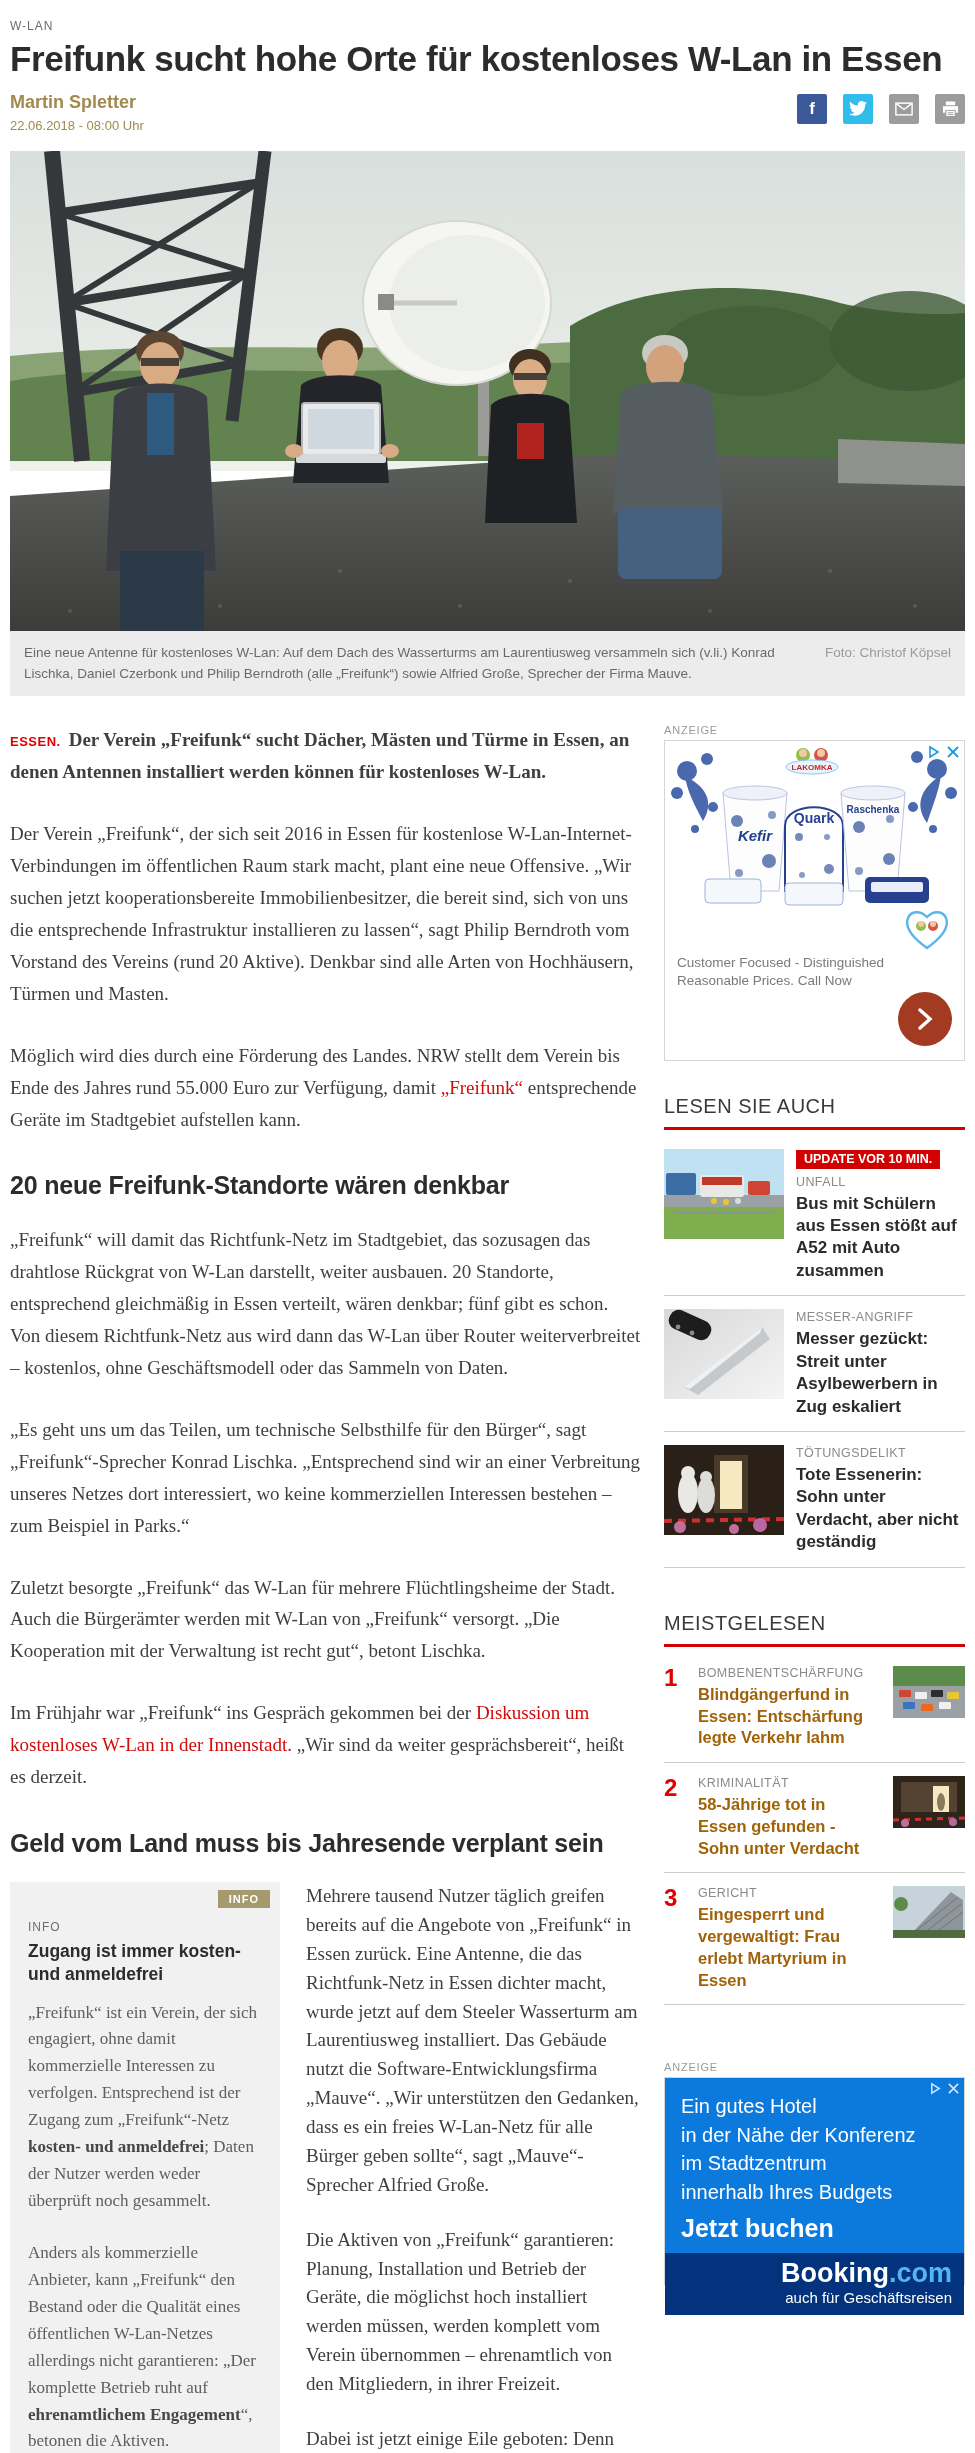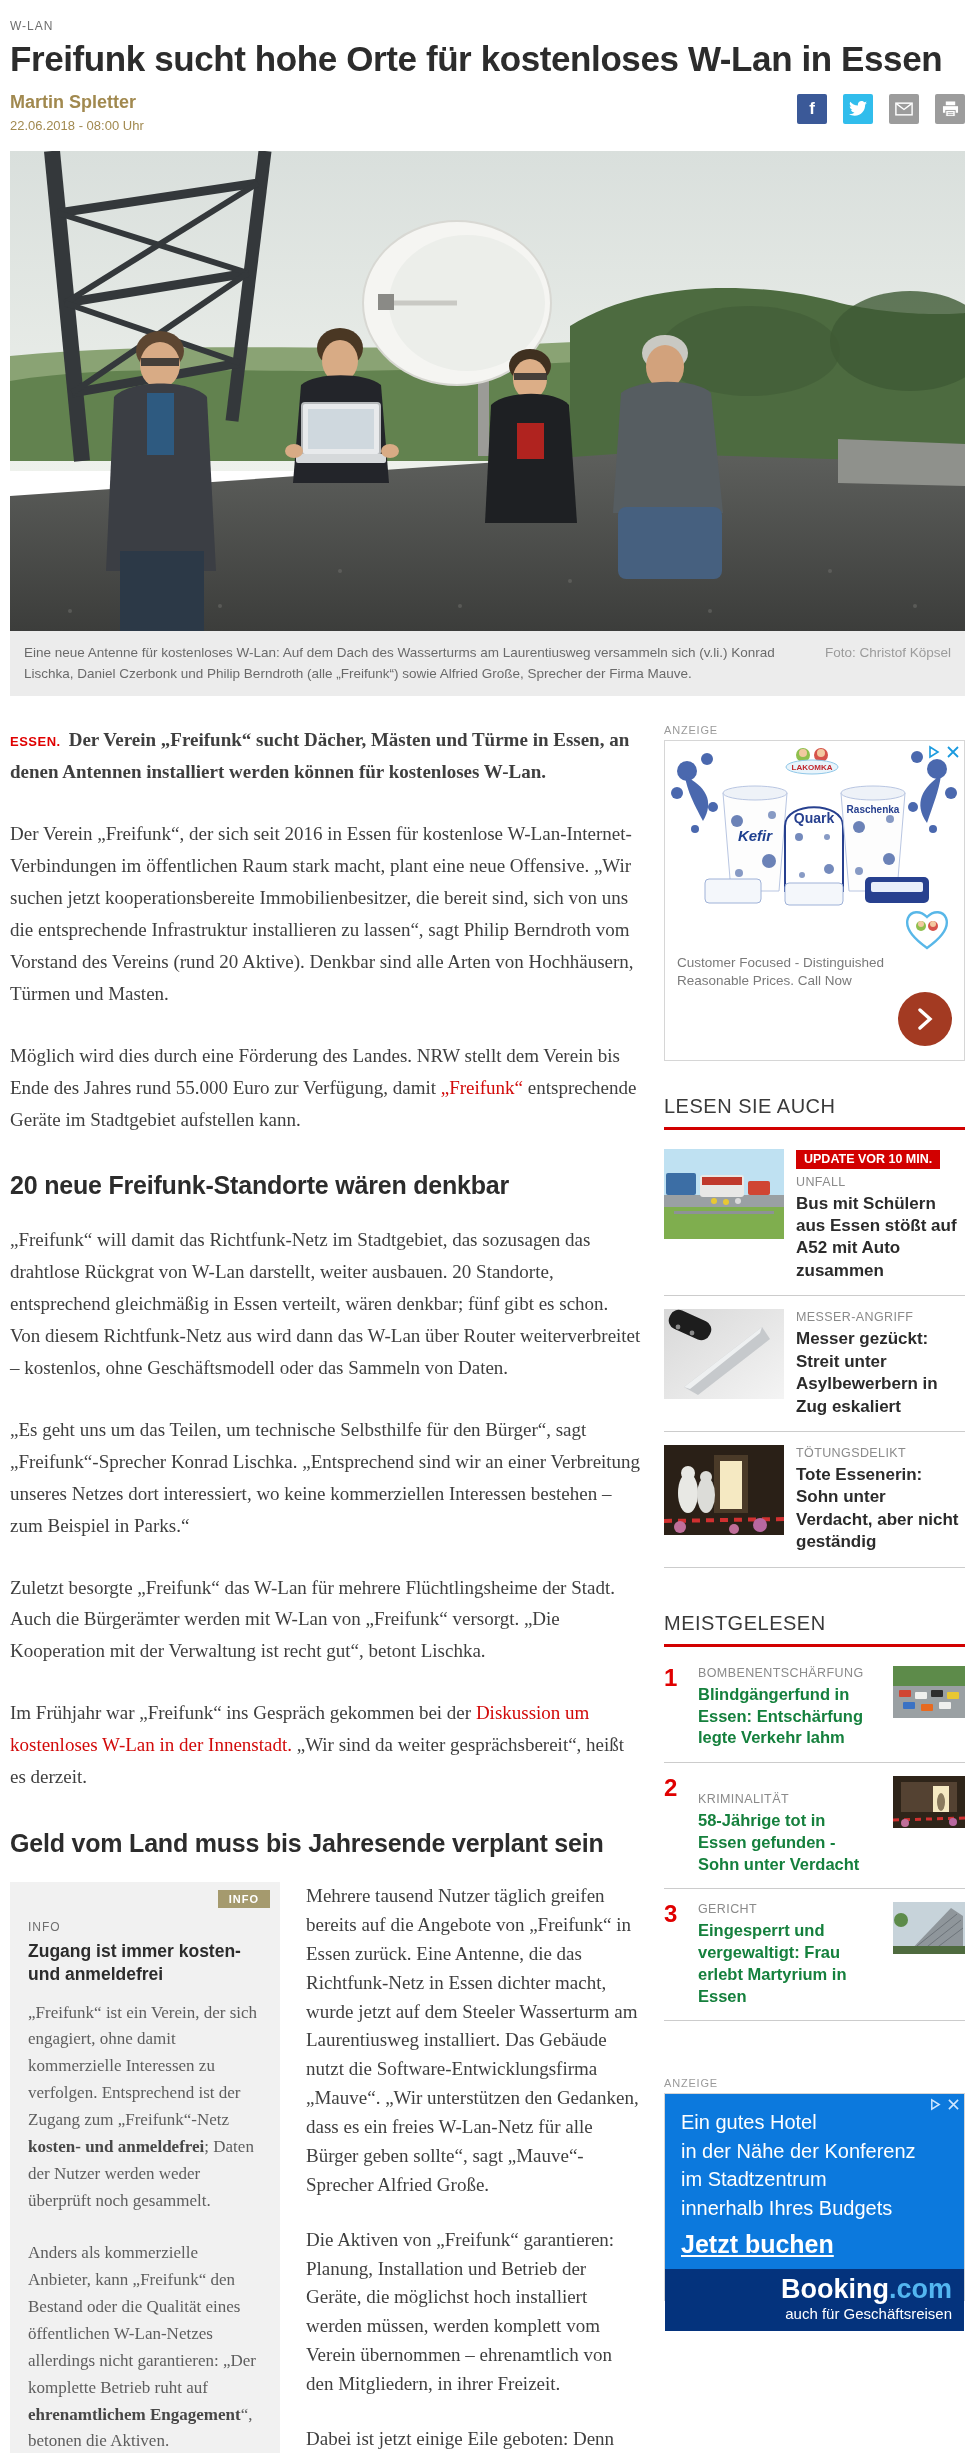--- a/index.html
+++ b/index.html
@@ -60,29 +60,29 @@
   .ra-item { display:flex; gap:12px; padding:13px 0; border-bottom:1px solid #ccc; cursor:pointer; }
   .ra-thumb { width:120px; height:90px; flex-shrink:0; }
   .ra-thumb svg { display:block; width:120px; height:90px; }
   .ra-kicker { font-size:12.5px; color:#8a8a8a; letter-spacing:0.4px; margin:1px 0 4px; }
   .ra-title { font-size:17px; font-weight:700; color:#2b2b2b; line-height:1.32; }
   .badge-update { display:inline-block; background:#d20000; color:#fff; font-size:12.5px; font-weight:700; padding:2px 8px 3px; margin-bottom:5px; }
 
   .mr-item { display:flex; gap:10px; padding:13px 0; border-bottom:1px solid #ccc; cursor:pointer; }
   .mr-rank { font-size:24px; font-weight:700; color:#e00000; width:24px; flex-shrink:0; line-height:1; }
   .mr-kicker { font-size:12.5px; color:#8a8a8a; letter-spacing:0.4px; margin-bottom:4px; }
-  .mr-title { font-size:16.5px; font-weight:700; color:#15803d; line-height:1.32; }
+  .mr-title { font-size:16.5px; font-weight:700; color:#a16207; line-height:1.32; }
   .mr-thumb { width:72px; height:52px; flex-shrink:0; margin-left:auto; }
   .mr-thumb svg { display:block; width:72px; height:52px; }
 
   .ad2-wrap { margin-top:56px; }
   .booking { height:208px; position:relative; display:flex; flex-direction:column; border:1px solid #d6d6d6; }
   .bk-top { background:#0c79dd; flex:1; padding:14px 16px 10px; color:#fff; }
   .bk-line { font-size:20px; line-height:1.42; }
-  .bk-cta { font-size:25px; font-weight:700; margin-top:8px;text-decoration:underline; }
+  .bk-cta { font-size:25px; font-weight:700; margin-top:8px; }
   .bk-bar { background:#04337d; padding:6px 12px 9px; text-align:right; color:#fff; }
   .bk-brand { font-size:27px; font-weight:700; line-height:1.1; }
   .bk-tld { color:#53b6f0; }
   .bk-tag { font-size:15px; }
   .bk-icons { position:absolute; top:4px; right:5px; display:flex; gap:6px; align-items:center; }
 </style>
 </head>
 <body>
 
 <div class="page">
@@ -425,21 +425,21 @@
                 <rect x="54" y="26" width="12" height="7" rx="1" fill="#e8c832"></rect>
                 <rect x="10" y="36" width="12" height="7" rx="1" fill="#3a72c4"></rect>
                 <rect x="28" y="38" width="12" height="7" rx="1" fill="#e86a20"></rect>
                 <rect x="46" y="36" width="12" height="7" rx="1" fill="#f0f0ee"></rect>
               </svg>
           </div>
         </div>
 
         <div class="mr-item">
           <div class="mr-rank">2</div>
-          <div style="max-width:170px;margin-top:16px;">
+          <div style="max-width:170px;">
             <div class="mr-kicker">KRIMINALITÄT</div>
             <div class="mr-title">58-Jährige tot in Essen gefunden - Sohn unter Verdacht</div>
           </div>
           <div class="mr-thumb">
             <svg viewBox="0 0 72 52">
                 <rect width="72" height="52" fill="#2e2419"></rect>
                 <rect x="8" y="6" width="56" height="30" fill="#544232"></rect>
                 <rect x="40" y="10" width="16" height="26" fill="#f5e9c2"></rect>
                 <ellipse cx="48" cy="26" rx="4" ry="9" fill="#8a7a5e"></ellipse>
                 <line x1="0" y1="44" x2="72" y2="42" stroke="#d03030" stroke-width="3" stroke-dasharray="6 5"></line>

